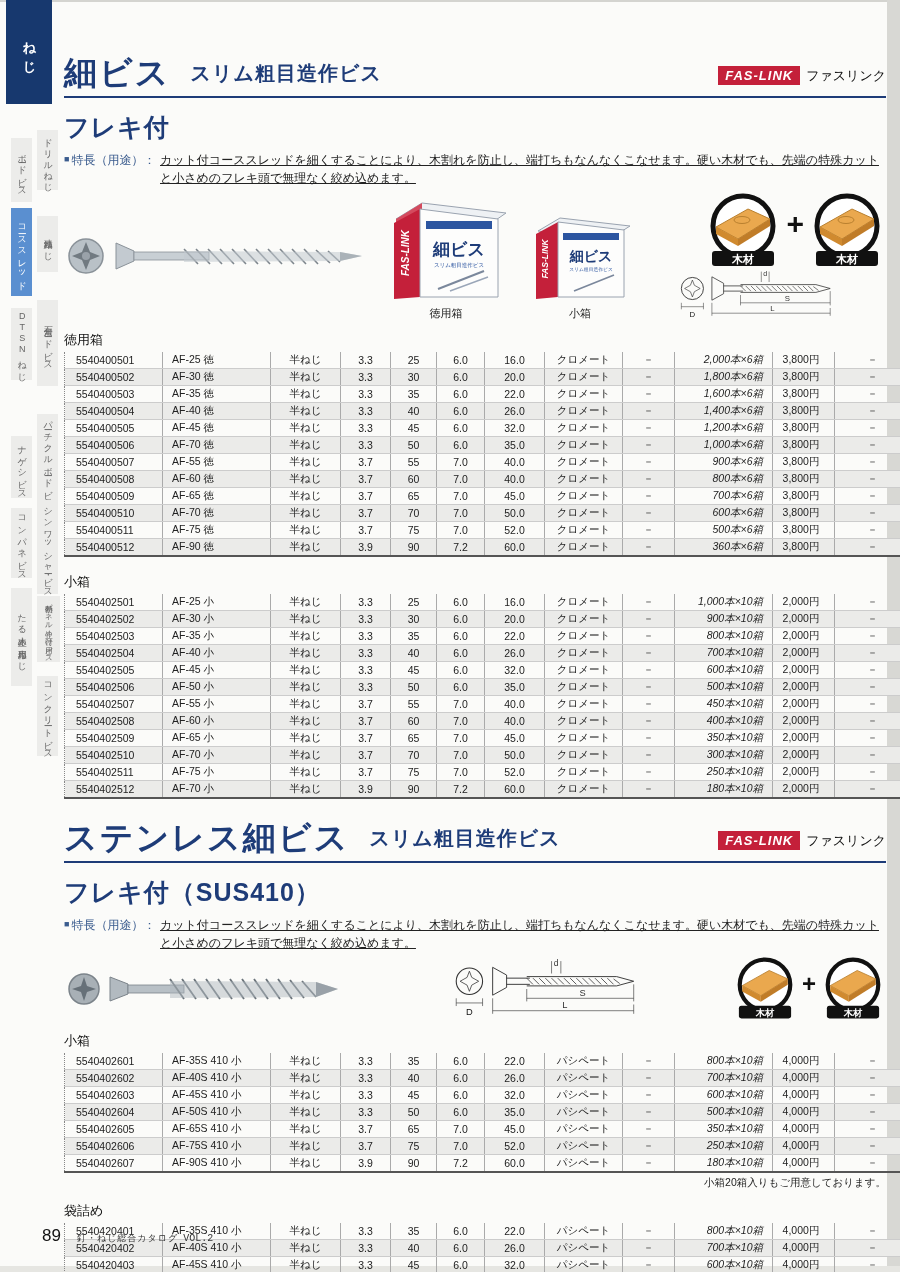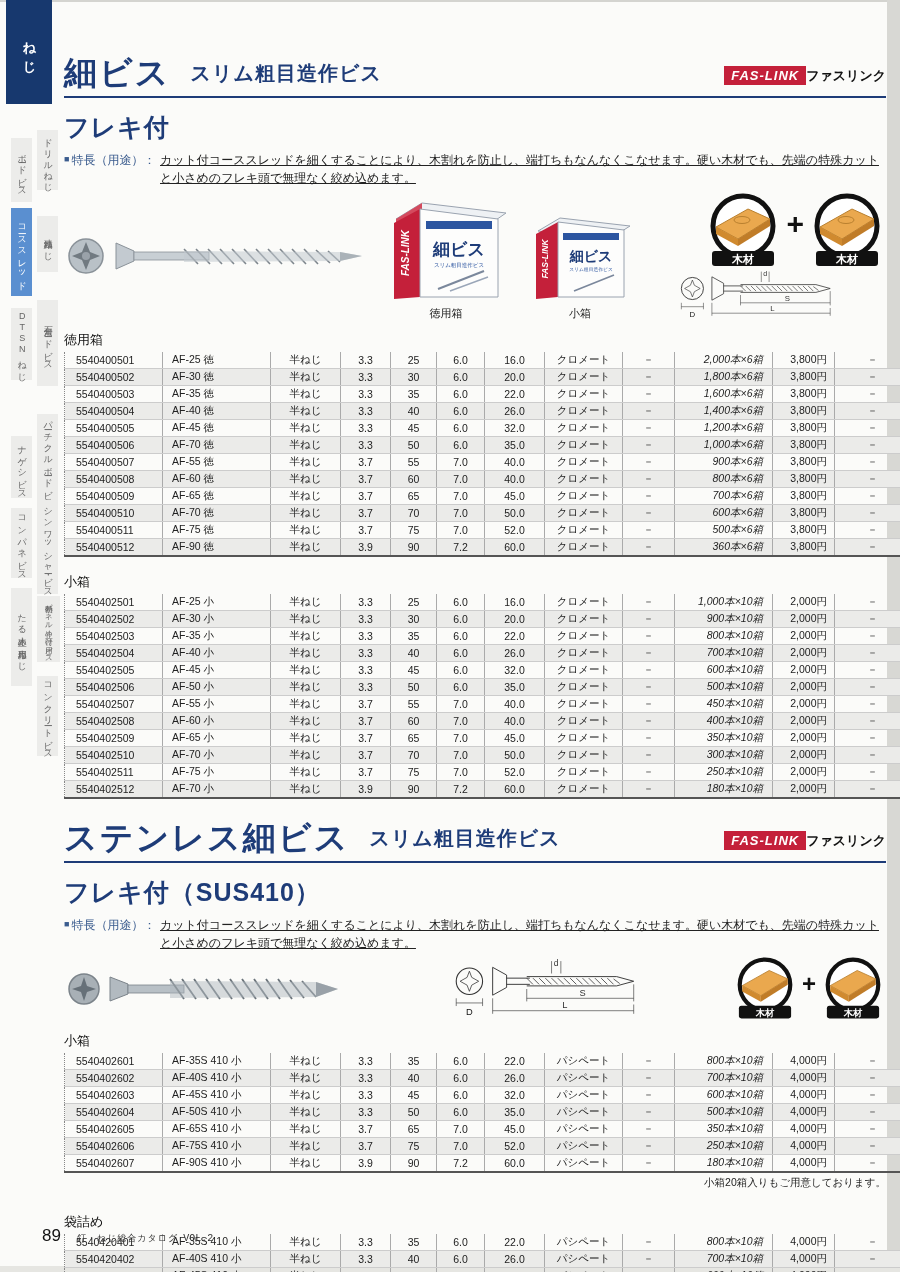--- a/index.html
+++ b/index.html
@@ -34,21 +34,21 @@
   .tab.active{background:#5a8fd0;color:#fff;}
 
   
   .main{position:absolute;left:64px;top:0;width:822px;}
   .title-row{display:flex;align-items:flex-end;margin-top:56px;}
   .big-title{font-size:33px;font-weight:bold;color:#1e3c78;letter-spacing:2px;line-height:1;}
   .sub-title{font-size:20px;font-weight:bold;color:#1e3c78;margin-left:20px;margin-bottom:2px;letter-spacing:1px;}
   .brand{margin-left:auto;display:flex;align-items:center;margin-bottom:4px;}
   .brand-logo{background:#c4203a;color:#fff;font-weight:bold;font-style:italic;
     font-size:13px;padding:2px 7px;letter-spacing:1px;}
-  .brand-kana{font-size:13px;font-weight:bold;color:#111;}
+  .brand-kana{font-size:13px;font-weight:normal;color:#111;margin-left:6px;}
   .title-rule{border-bottom:2px solid #1e3c78;margin-top:7px;}
   .sec-heading{font-size:25px;font-weight:bold;color:#1e3c78;margin:13px 0 7px;letter-spacing:1px;}
   .feature{position:relative;font-size:12px;line-height:1.5;padding-left:96px;color:#222;text-decoration:underline;}
   .feature .flabel{position:absolute;left:0;top:0;color:#3b5c8e;}
   .feature .fsq{color:#3b5c8e;font-size:9px;vertical-align:2px;margin-right:2px;}
 
   .visuals1{display:flex;margin-top:6px;height:128px;}
   .visuals2{display:flex;align-items:center;margin-top:4px;height:66px;}
 
   .boxes{display:flex;align-items:flex-end;margin-left:6px;}
@@ -61,21 +61,21 @@
   .rightstack{margin-left:auto;display:flex;flex-direction:column;align-items:flex-end;}
 
   .tbl-title{font-size:13px;color:#111;margin:10px 0 3px;}
   table{border-collapse:collapse;width:100%;table-layout:fixed;border-bottom:2px solid #555;}
   tbody td{font-size:10.5px;border-left:1px solid #aaa;border-right:1px solid #aaa;
     border-bottom:1px solid #ccc;padding:1px 2px;text-align:center;color:#222;height:13px;}
   tbody tr:nth-child(even){background:#ebebe9;}
   tbody td.c0{text-align:left;padding-left:11px;border-left:1px dotted #888;}
   tbody td.c1{text-align:left;padding-left:9px;}
   tbody td.c9{text-align:right;padding-right:9px;font-style:italic;}
-  tbody td.c10{text-align:right;padding-right:7px;}
+  tbody td.c10{text-align:center;padding-right:7px;}
   .tbl-note{font-size:10.5px;color:#222;text-align:right;margin-top:3px;}
 
   .footer{position:absolute;left:42px;bottom:26px;display:flex;align-items:baseline;}
   .pageno{font-size:17px;color:#111;}
   .cat-name{font-size:9px;color:#333;margin-left:16px;letter-spacing:1px;}
   .cat-vol{font-size:10px;color:#333;margin-left:5px;font-family:Liberation Mono, monospace;}
 
   svg text{font-family:"Liberation Sans","DejaVu Sans",sans-serif;}
 </style>
 </head>
@@ -864,21 +864,21 @@
             <td class="c8">－</td>
             <td class="c9">180本×10箱</td>
             <td class="c10">4,000円</td>
             <td class="c11">－</td>
           </tr>
         </tbody>
       </table>
     </div>
   <div class="tbl-note">小箱20箱入りもご用意しております。</div>
 
-  <div class="tbl-title" style="margin-top:23px">袋詰め</div>
+  <div class="tbl-title" style="margin-top:12px">袋詰め</div>
   <div>
       <table>
         <colgroup>
           <col style="width: 98px;">
           <col style="width: 108px;">
           <col style="width: 70px;">
           <col style="width: 50px;">
           <col style="width: 46px;">
           <col style="width: 48px;">
           <col style="width: 60px;">

